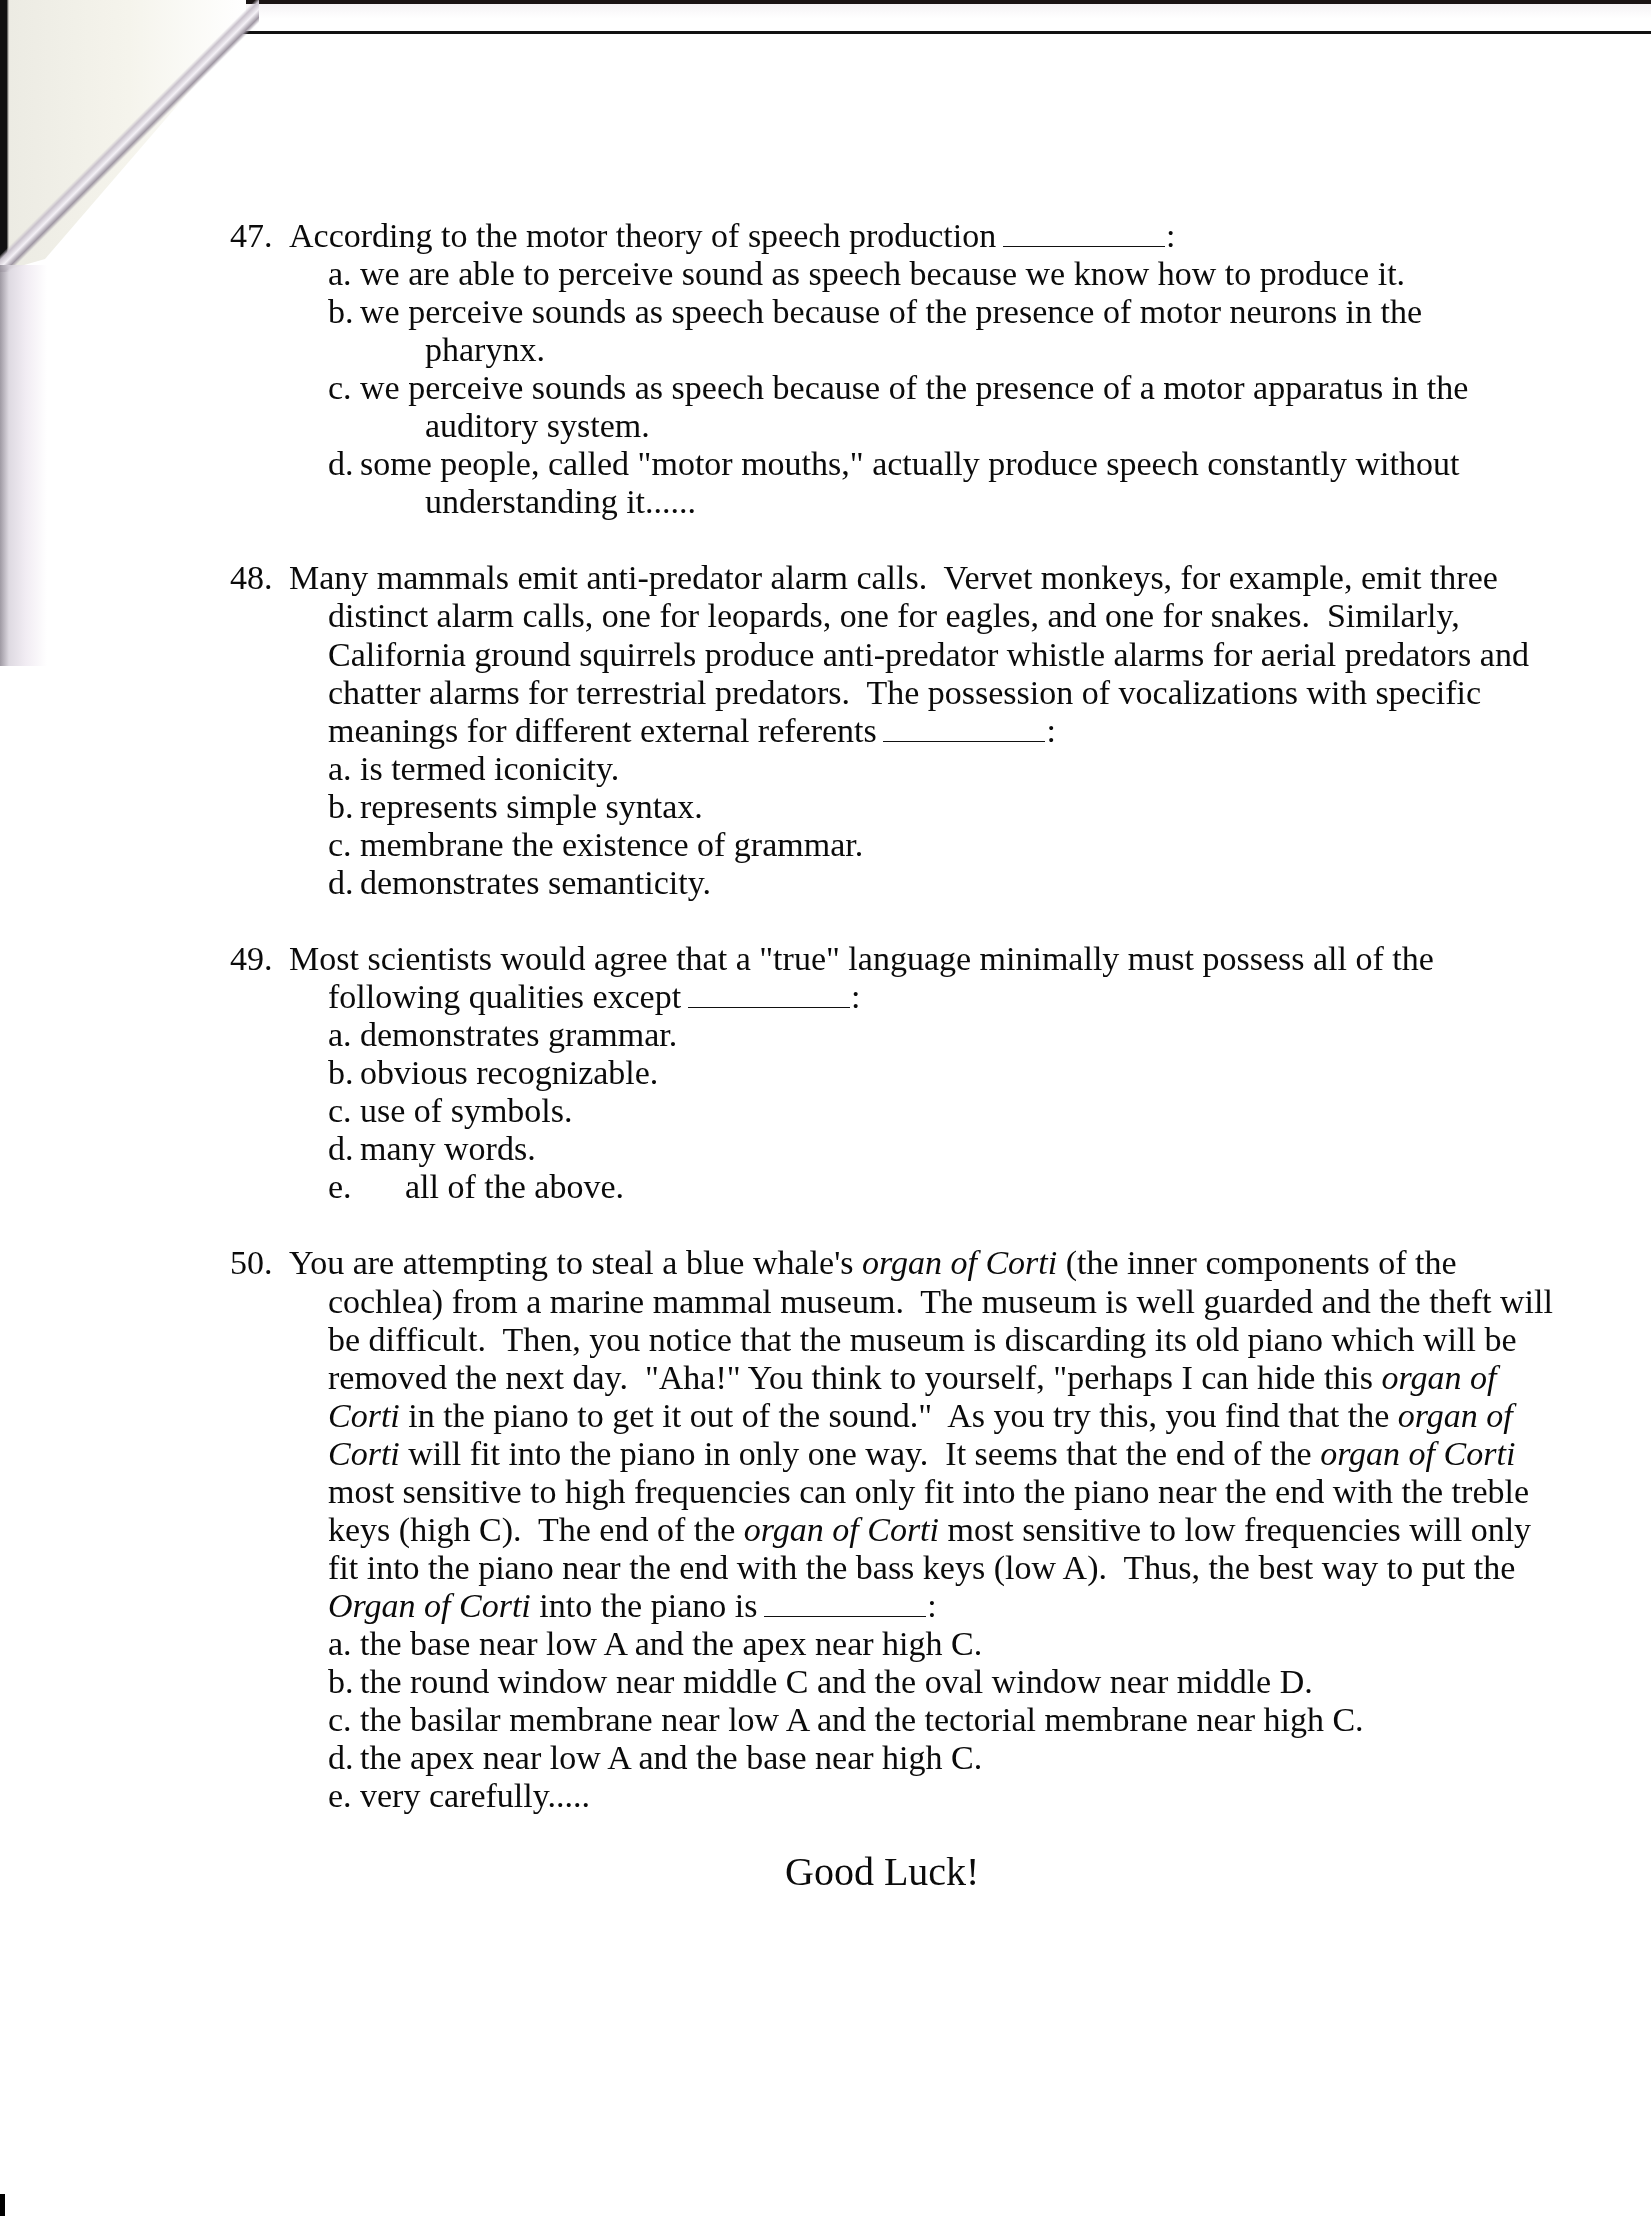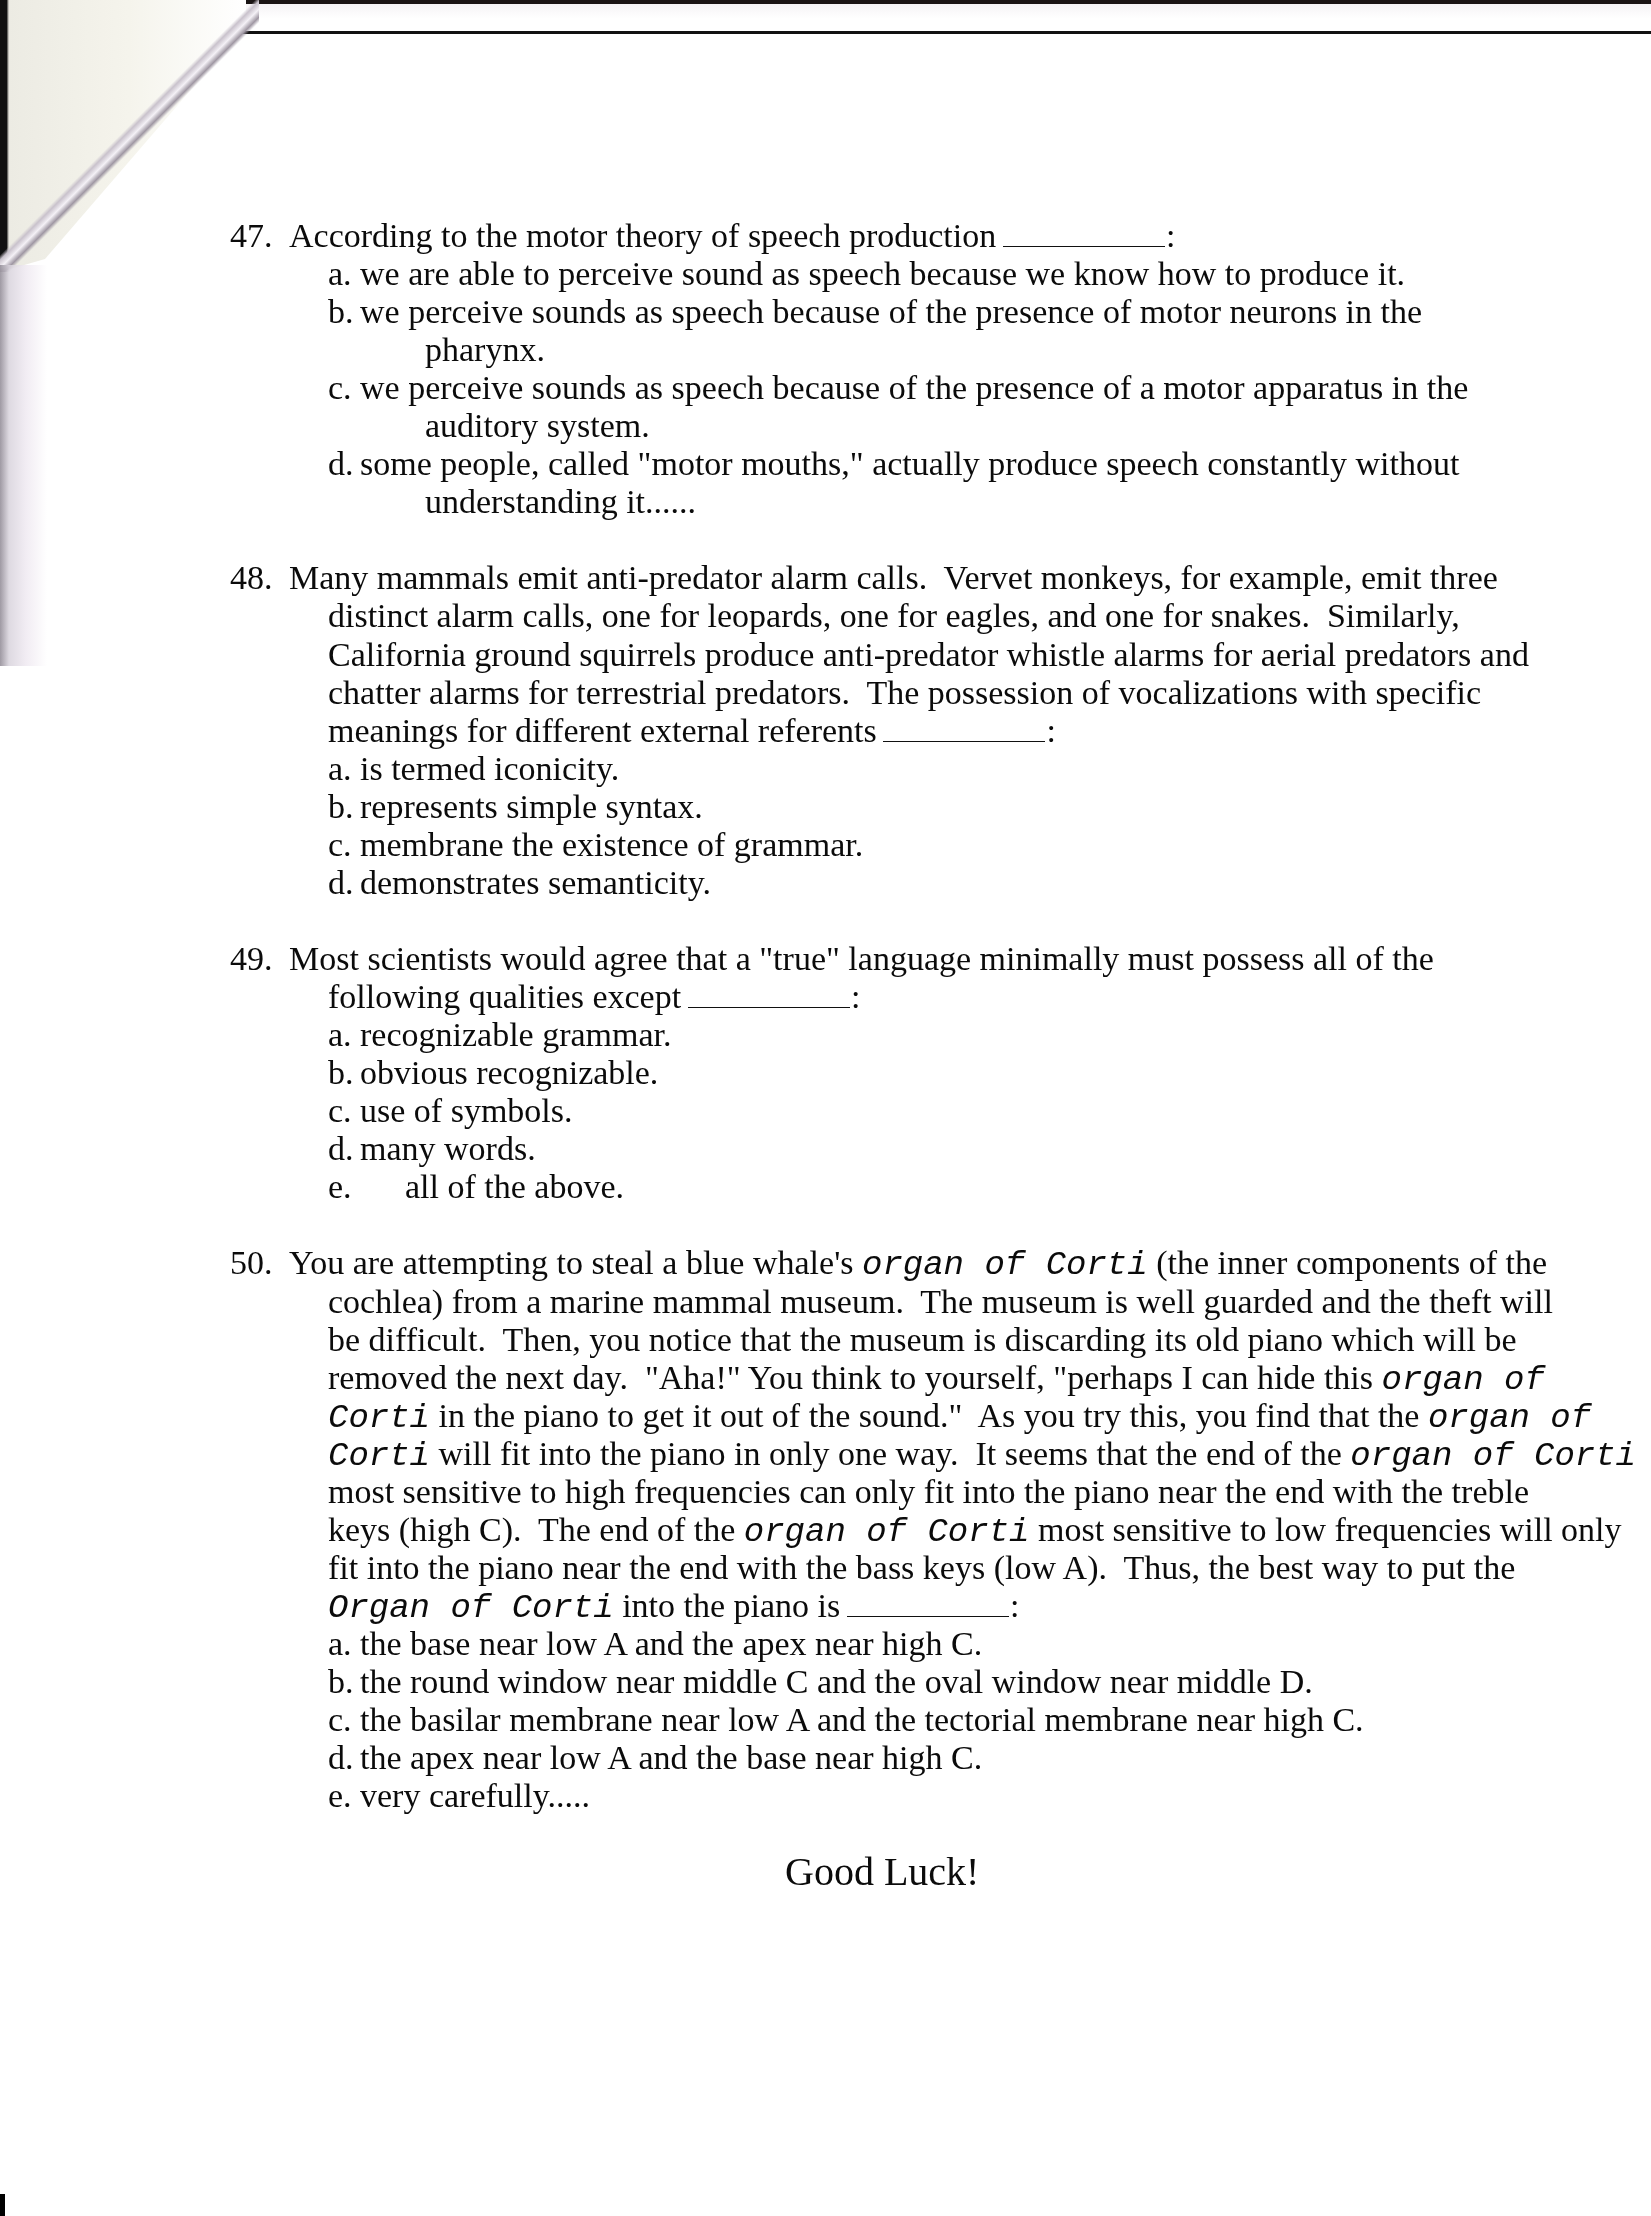--- a/index.html
+++ b/index.html
@@ -38,21 +38,21 @@
     position: absolute; left: 0; top: 2194px; width: 4.5px; height: 22px; background: #000;
   }
   
   .line {
     position: absolute; white-space: pre; font-size: 34px; line-height: 38px; height: 38px;
   }
   .blank {
     display: inline-block; width: 162px; height: 26px; border-bottom: 1.9px solid #111;
     vertical-align: baseline; margin-left: 6.5px; margin-right: 1.3px;
   }
-  i { font-style: italic; font-family: Liberation Mono, monospace; }
+  i { font-style: italic; }
   .good-luck { position: absolute; left: 785px; font-size: 40px; line-height: 38px; white-space: pre; }
 </style>
 </head>
 <body>
 
 <div class="scan-top-strip"></div>
 <div class="scan-top-strip2"></div>
 <div class="fold-corner"></div>
 <div class="fold-crease"></div>
 <div class="left-edge"></div>
@@ -83,21 +83,21 @@
     <div class="line" style="left: 328px; top: 788px;">b.</div>
     <div class="line" style="left: 360px; top: 788px;">represents simple syntax.</div>
     <div class="line" style="left: 328px; top: 826px;">c.</div>
     <div class="line" style="left: 360px; top: 826px;">membrane the existence of grammar.</div>
     <div class="line" style="left: 328px; top: 864px;">d.</div>
     <div class="line" style="left: 360px; top: 864px;">demonstrates semanticity.</div>
     <div class="line" style="left: 230px; top: 940px;">49.</div>
     <div class="line" style="left: 289px; top: 940px;">Most scientists would agree that a "true" language minimally must possess all of the</div>
     <div class="line" style="left: 328px; top: 978px;">following qualities except<span class="blank"></span><span>:</span></div>
     <div class="line" style="left: 328px; top: 1016px;">a.</div>
-    <div class="line" style="left: 360px; top: 1016px;">recognizable grammar.</div>
+    <div class="line" style="left: 360px; top: 1016px;">demonstrates grammar.</div>
     <div class="line" style="left: 328px; top: 1054px;">b.</div>
     <div class="line" style="left: 360px; top: 1054px;">obvious recognizable.</div>
     <div class="line" style="left: 328px; top: 1092px;">c.</div>
     <div class="line" style="left: 360px; top: 1092px;">use of symbols.</div>
     <div class="line" style="left: 328px; top: 1130px;">d.</div>
     <div class="line" style="left: 360px; top: 1130px;">many words.</div>
     <div class="line" style="left: 328px; top: 1168px;">e.</div>
     <div class="line" style="left: 360px; top: 1168px; margin-left: 45px;">all of the above.</div>
     <div class="line" style="left: 230px; top: 1244px;">50.</div>
     <div class="line" style="left: 289px; top: 1244px;"><span>You are attempting to steal a blue whale's </span><i>organ of Corti</i><span> (the inner components of the</span></div>

